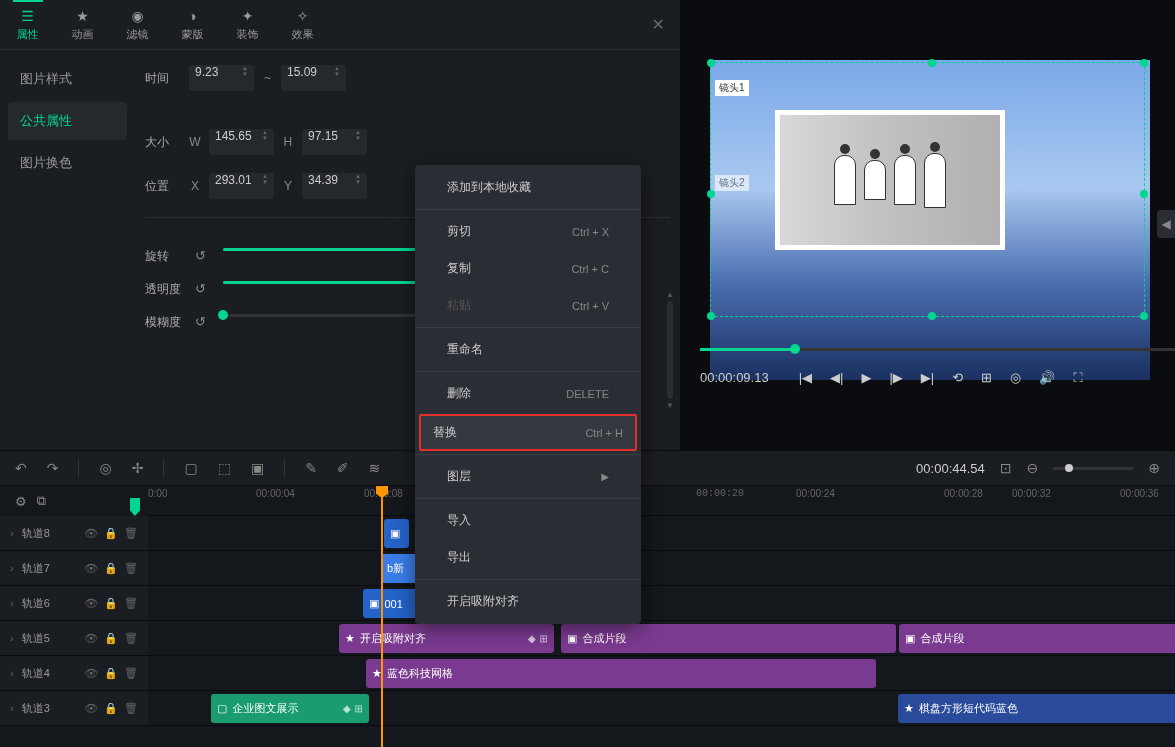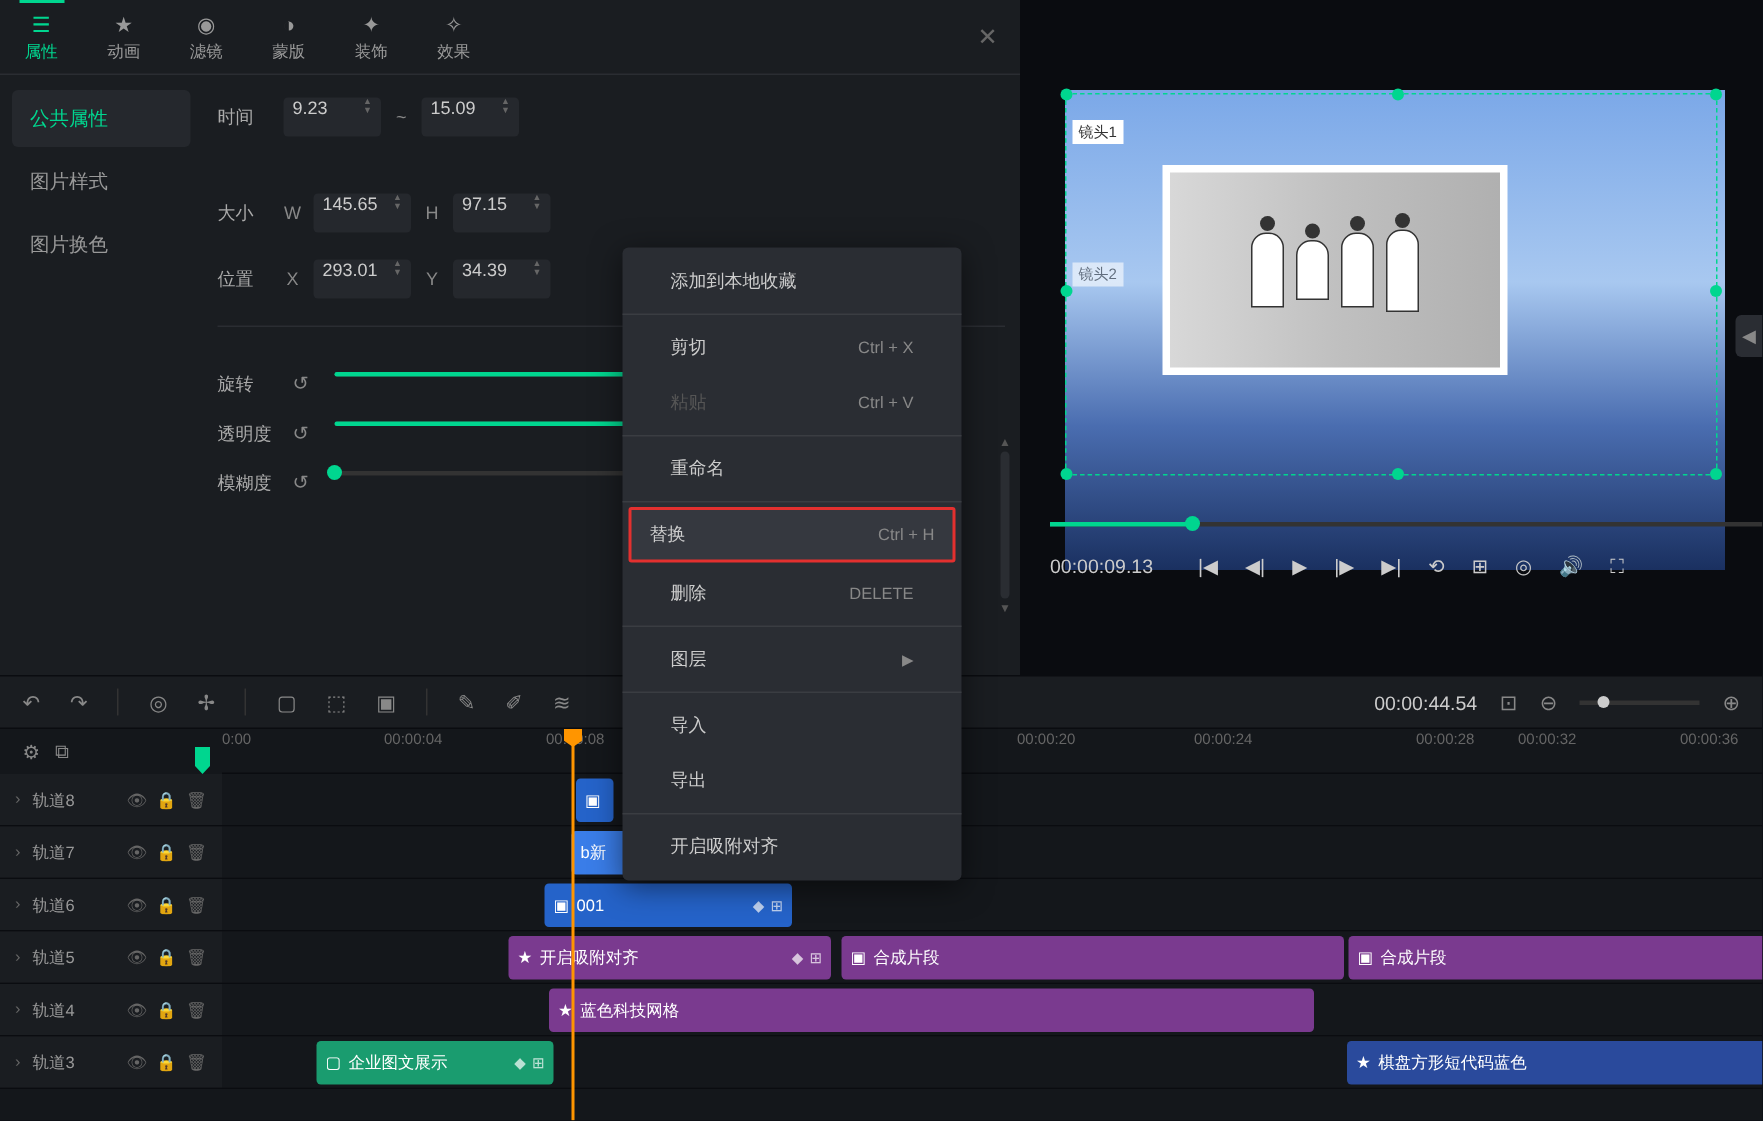--- a/index.html
+++ b/index.html
@@ -130,22 +130,22 @@
           <span>装饰</span>
         </div>
       <div class="tab">
           <span class="tab-icon">✧</span>
           <span>效果</span>
         </div>
       <span class="close-x">✕</span>
     </div>
     <div class="prop-body">
       <div class="side-tabs">
+        <div class="side-tab">图片样式</div>
         <div class="side-tab active">公共属性</div>
-        <div class="side-tab">图片样式</div>
         <div class="side-tab">图片换色</div>
       </div>
       <div class="controls">
         <div class="row">
           <span class="row-label">时间</span>
           <span class="num-input">
               <input value="9.23" style="">
               <span class="spinner">
                 <span>▲</span>
                 <span>▼</span>
@@ -313,21 +313,21 @@
   <div class="tl-left-tools">
     <span>⚙</span>
     <span>⧉</span>
   </div>
   <div class="ruler" id="ruler">
       <div class="ruler-mark" style="left: 0px;">0:00</div>
       <div class="ruler-mark" style="left: 108px;">00:00:04</div>
       <div class="ruler-mark" style="left: 216px;">00:00:08</div>
       <div class="ruler-mark" style="left: 324px;">00:00:12</div>
       <div class="ruler-mark" style="left: 432px;">00:00:16</div>
-      <div class="ruler-mark" style="left: 530px;">00:00:20</div>
+      <div class="ruler-mark" style="left: 548px; font-family: Liberation Mono, monospace;">00:00:20</div>
       <div class="ruler-mark" style="left: 648px;">00:00:24</div>
       <div class="ruler-mark" style="left: 796px;">00:00:28</div>
       <div class="ruler-mark" style="left: 864px;">00:00:32</div>
       <div class="ruler-mark" style="left: 972px;">00:00:36</div>
     </div>
   <div class="start-mark"></div>
   <div id="tracks">
       <div class="track">
         <div class="track-head">
           <span style="color:#666">›</span>
@@ -459,37 +459,41 @@
 
 <div class="context-menu" id="ctx-menu">
     <div class="menu-item">
       <span>添加到本地收藏</span>
     </div>
     <div class="menu-sep"></div>
     <div class="menu-item">
       <span>剪切</span>
       <span class="shortcut">Ctrl + X</span>
     </div>
+    <div class="menu-item">
+      <span>复制</span>
+      <span class="shortcut">Ctrl + C</span>
+    </div>
     <div class="menu-item disabled">
       <span>粘贴</span>
       <span class="shortcut">Ctrl + V</span>
     </div>
     <div class="menu-sep"></div>
     <div class="menu-item">
       <span>重命名</span>
     </div>
     <div class="menu-sep"></div>
+    <div class="menu-item">
+      <span>删除</span>
+      <span class="shortcut">DELETE</span>
+    </div>
     <div class="menu-item highlight">
       <span>替换</span>
       <span class="shortcut">Ctrl + H</span>
     </div>
-    <div class="menu-item">
-      <span>删除</span>
-      <span class="shortcut">DELETE</span>
-    </div>
     <div class="menu-sep"></div>
     <div class="menu-item">
       <span>图层</span>
       <span class="menu-arrow">▶</span>
     </div>
     <div class="menu-sep"></div>
     <div class="menu-item">
       <span>导入</span>
     </div>
     <div class="menu-item">

